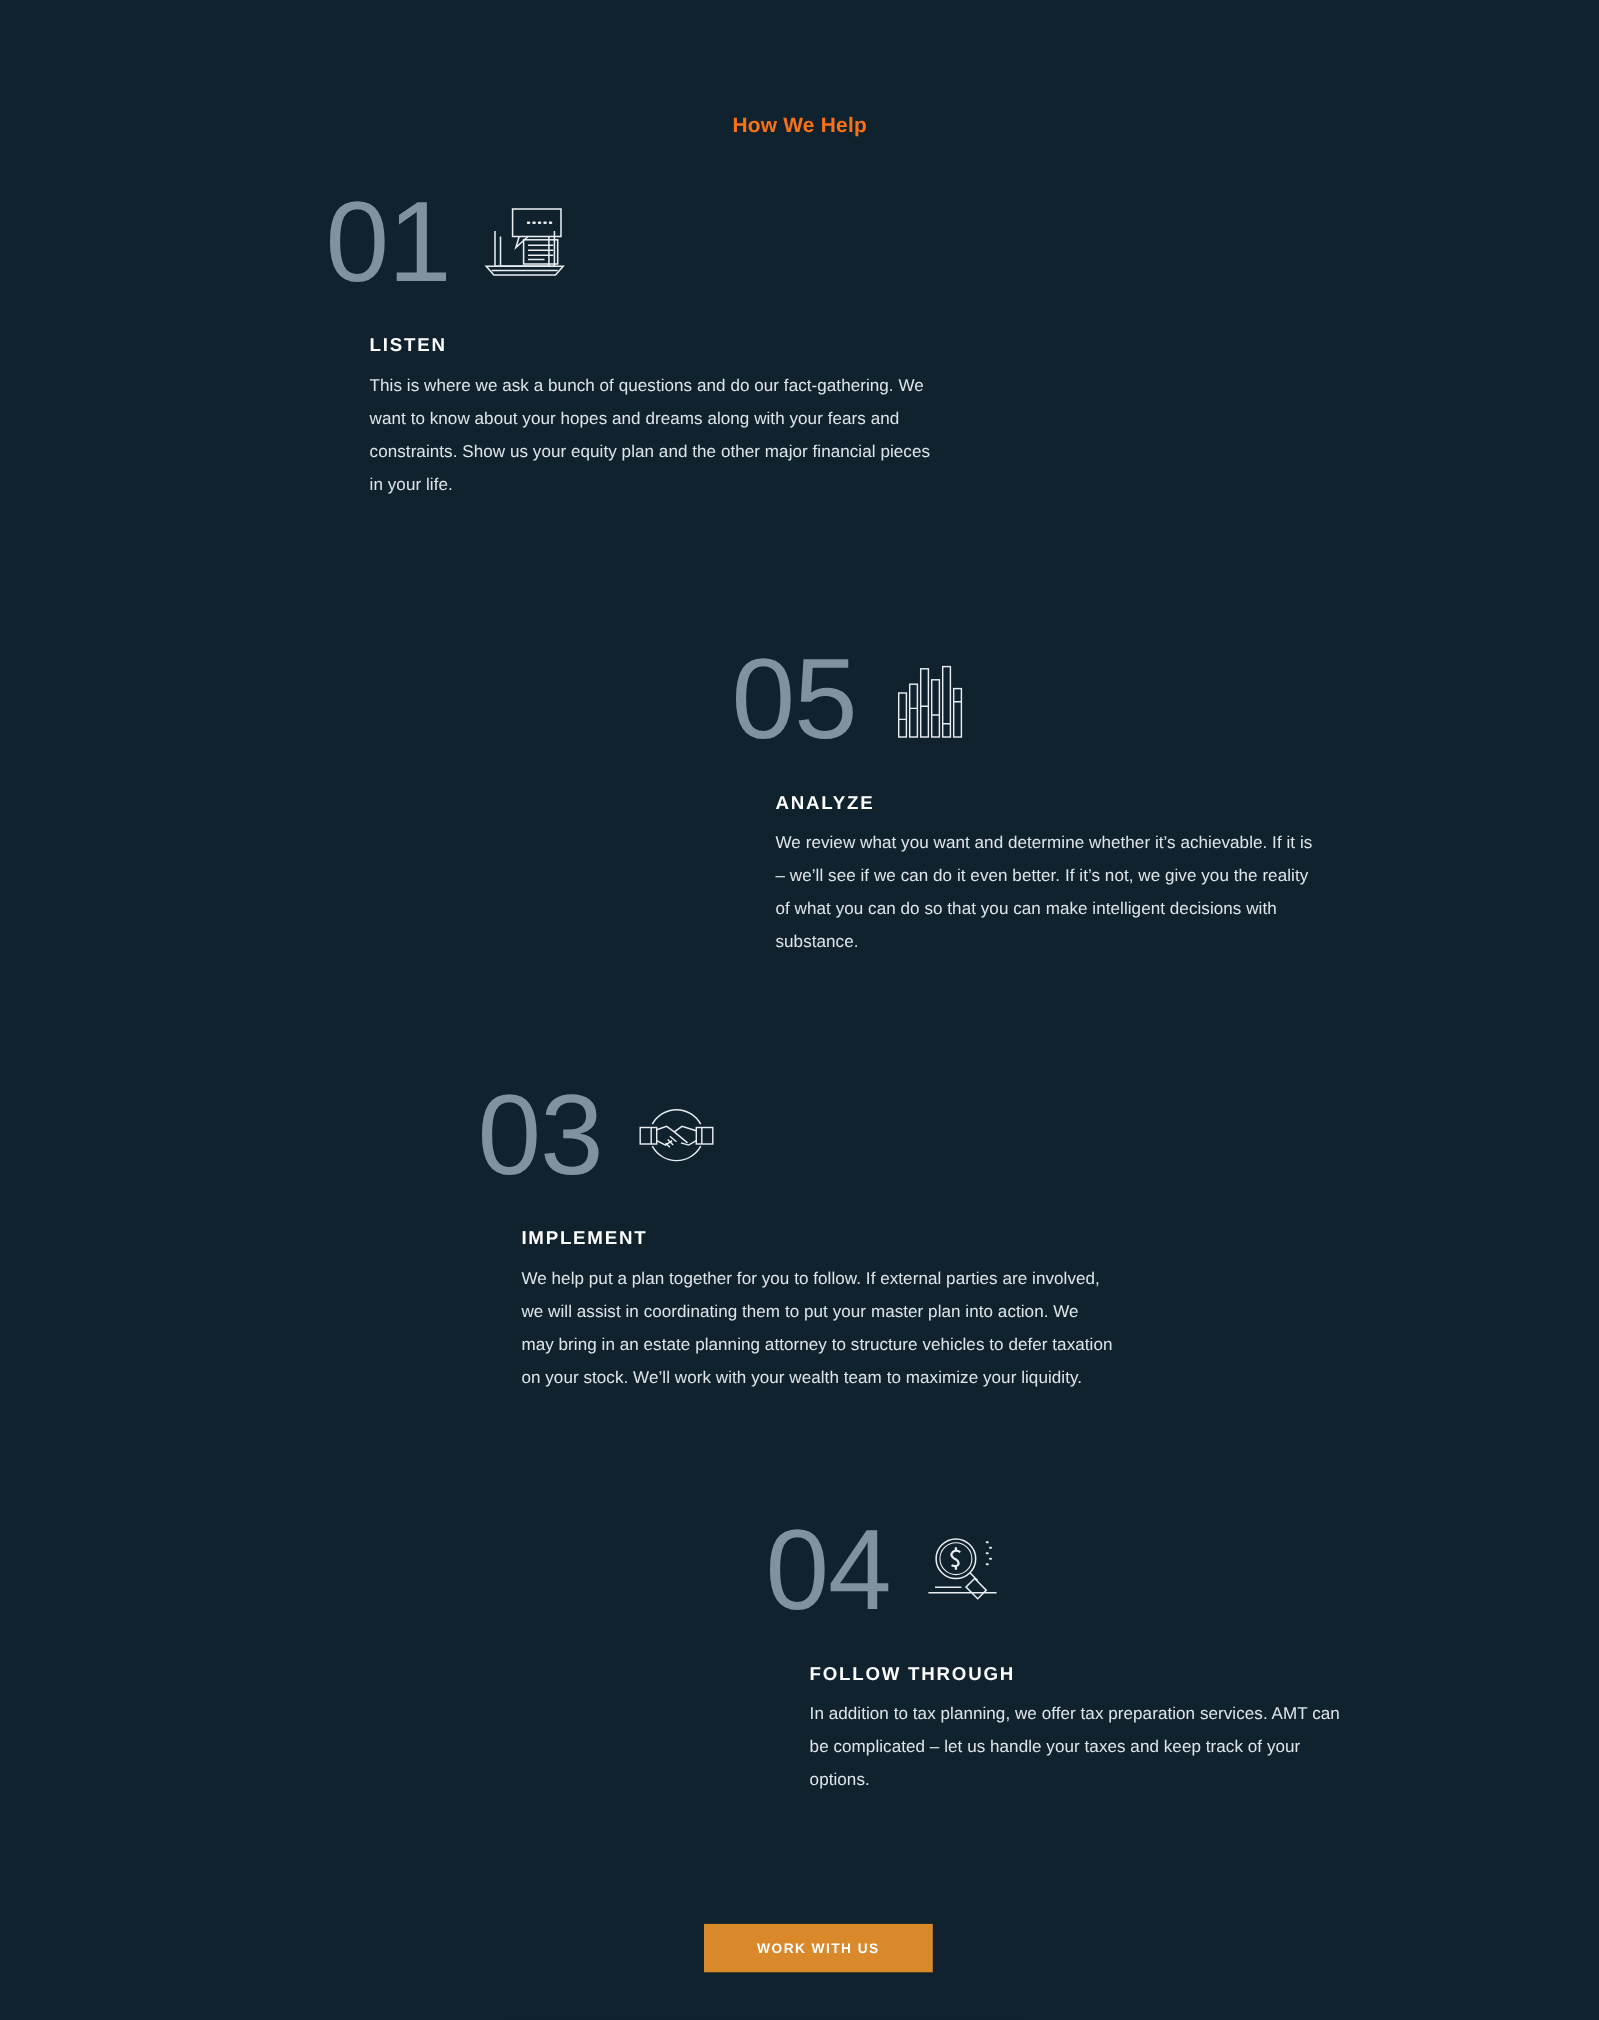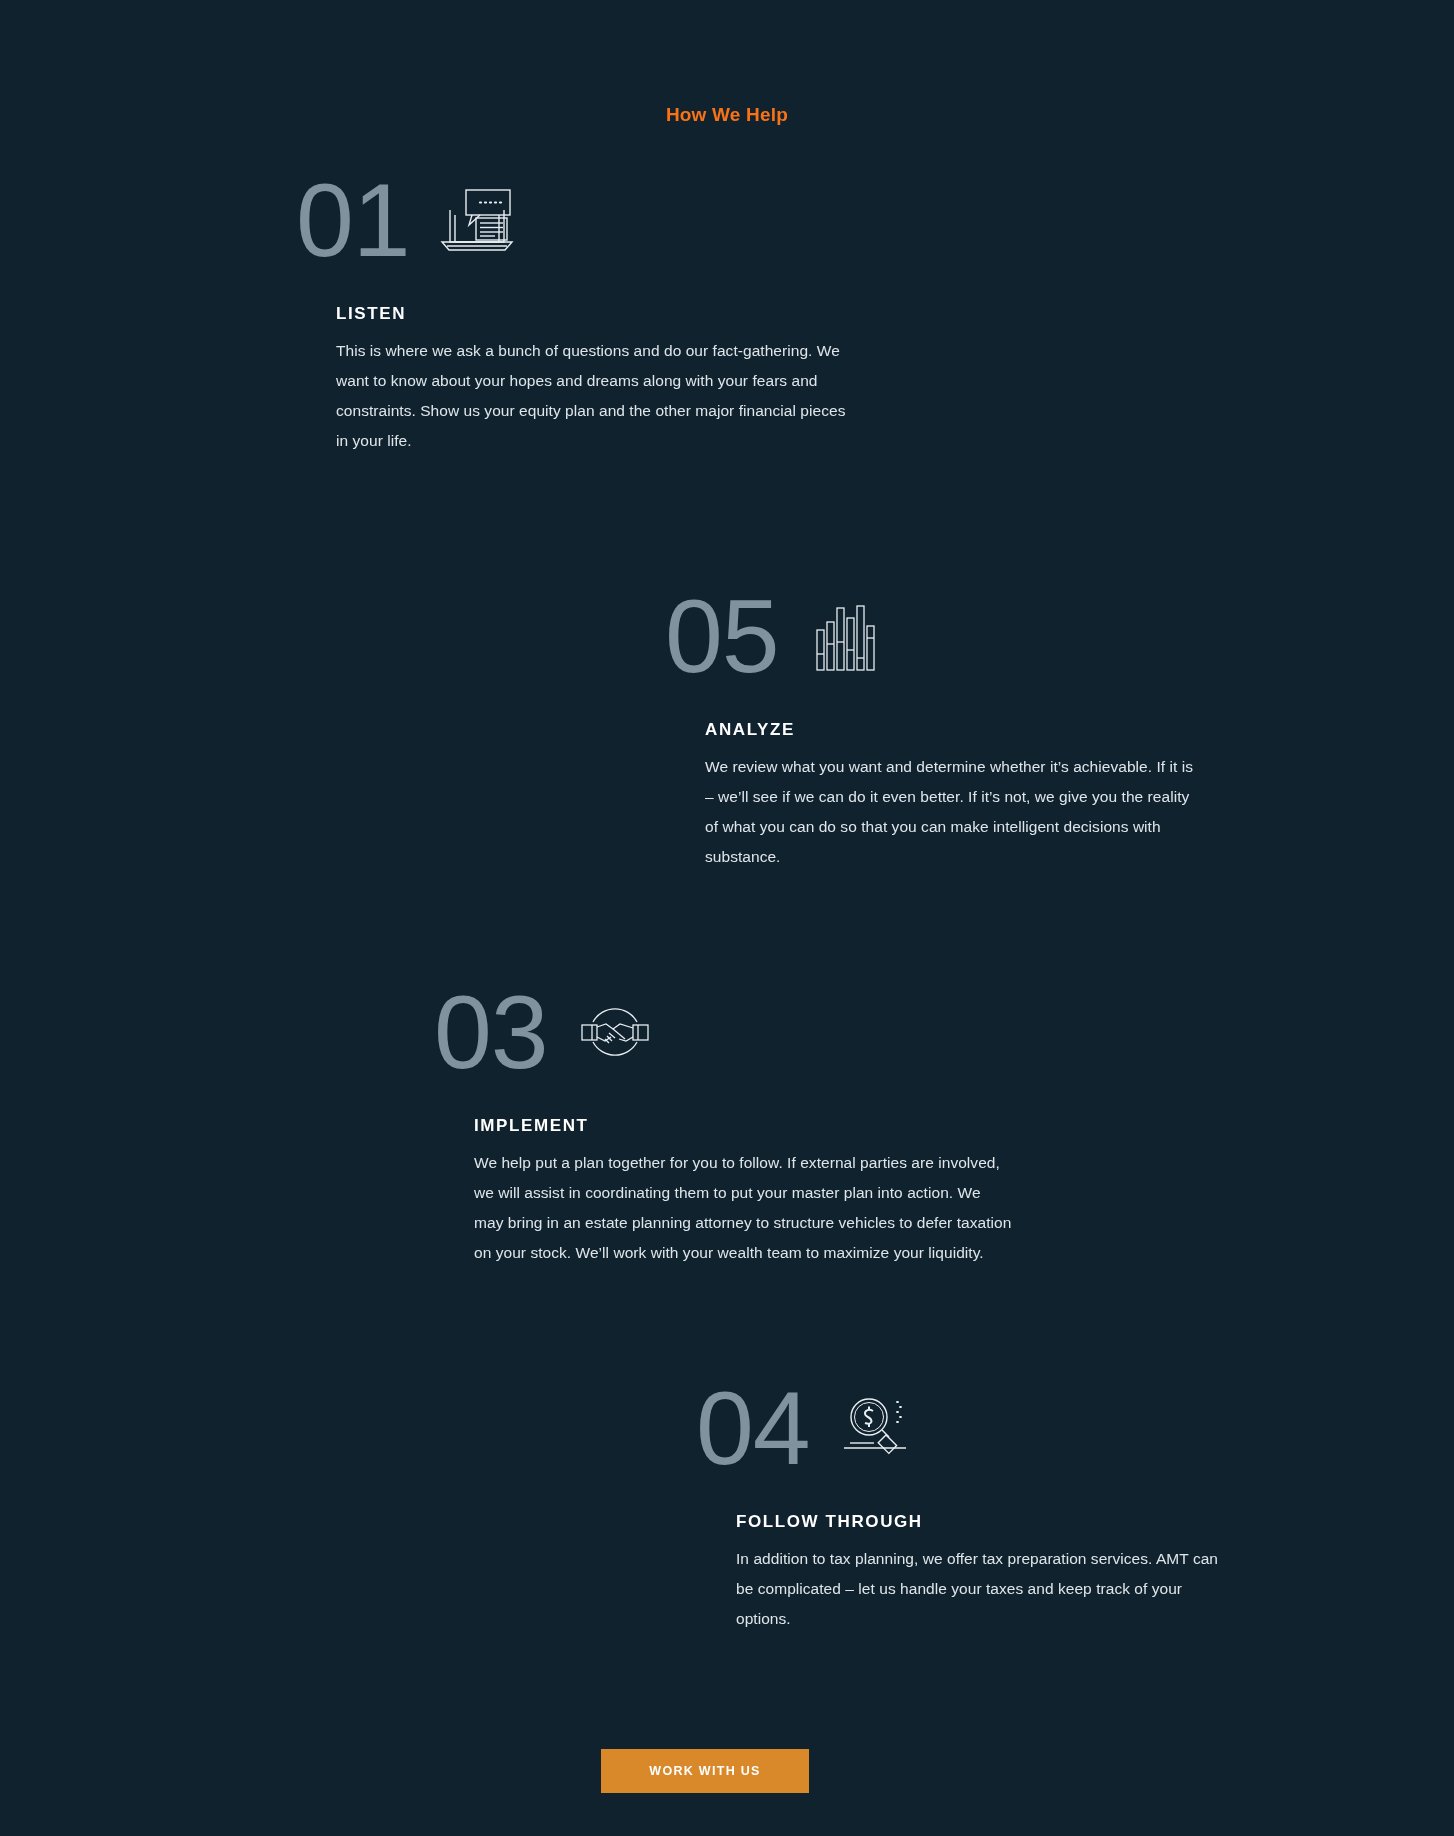--- a/index.html
+++ b/index.html
@@ -85,21 +85,21 @@
   #step-3 { top:980px;  left:406px; }
   #step-3 .step-text { width:540px; }
 
   #step-4 { top:1376px; left:668px; }
   #step-4 .step-text { width:500px; }
 
   
   .cta {
     position:absolute;
     top:1749px;
-    left:601px;
+    left:640px;
     width:208px;
     height:44px;
     background:#d9882a;
     border:none;
     color:#ffffff;
     font-family:"Liberation Sans", sans-serif;
     font-size:12.5px;
     font-weight:700;
     letter-spacing:1.3px;
     cursor:pointer;

